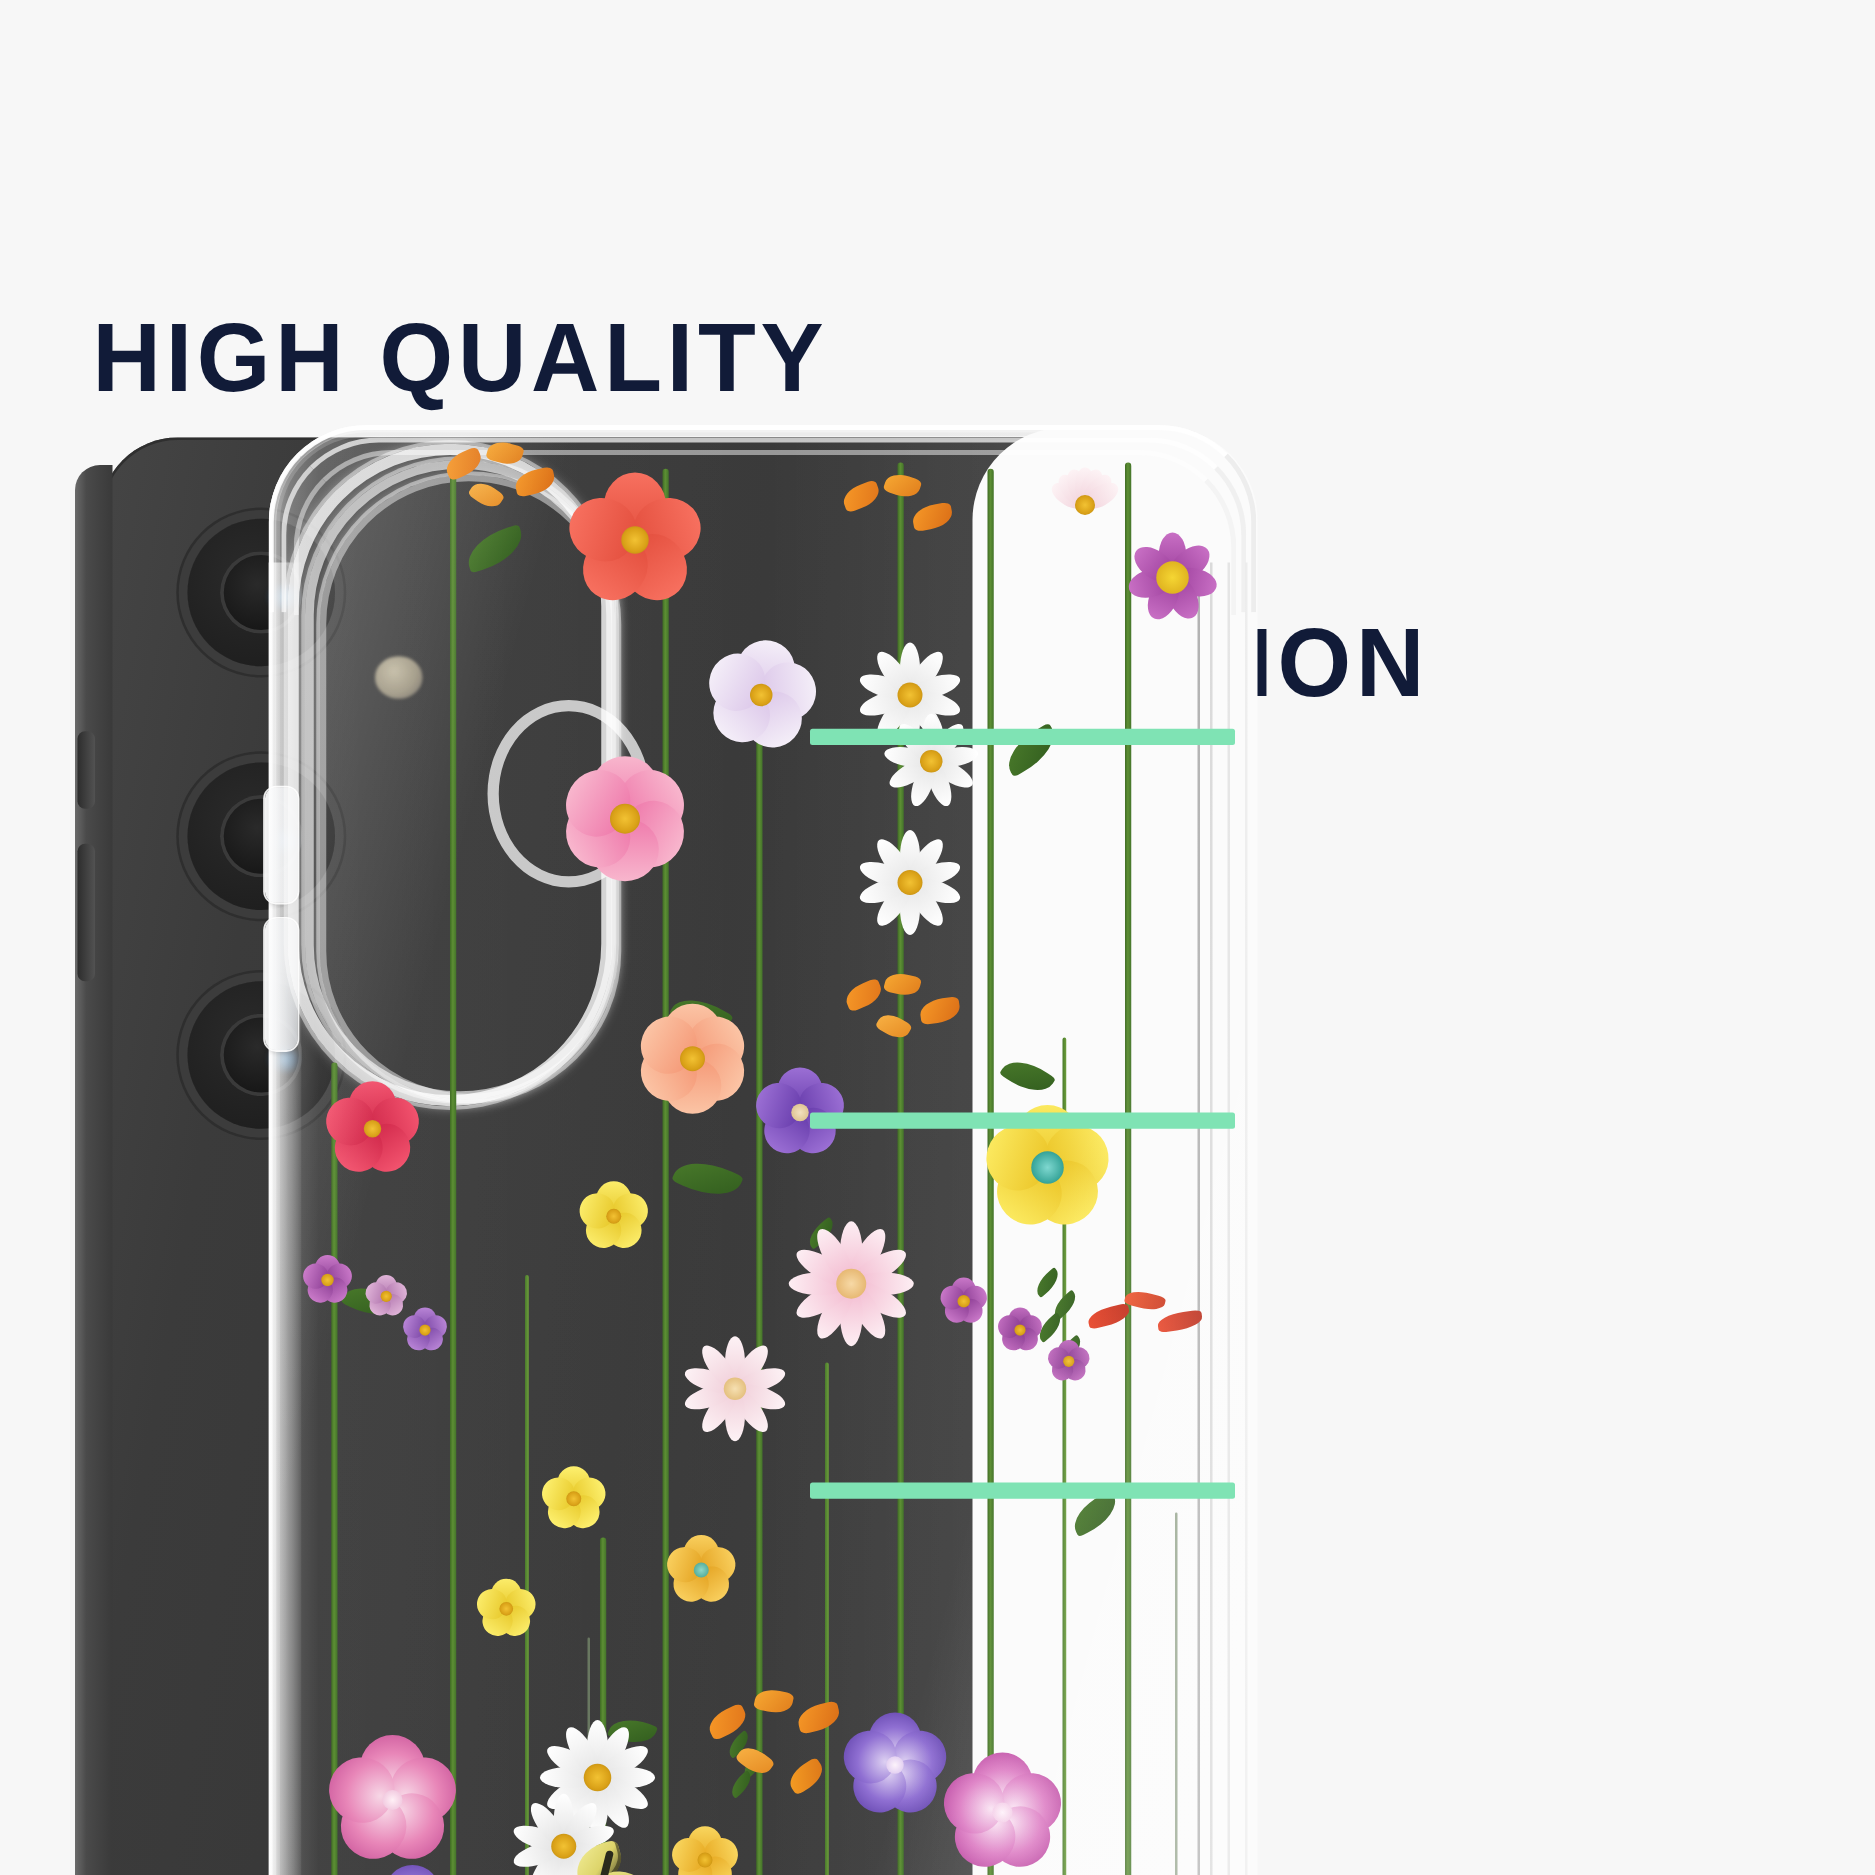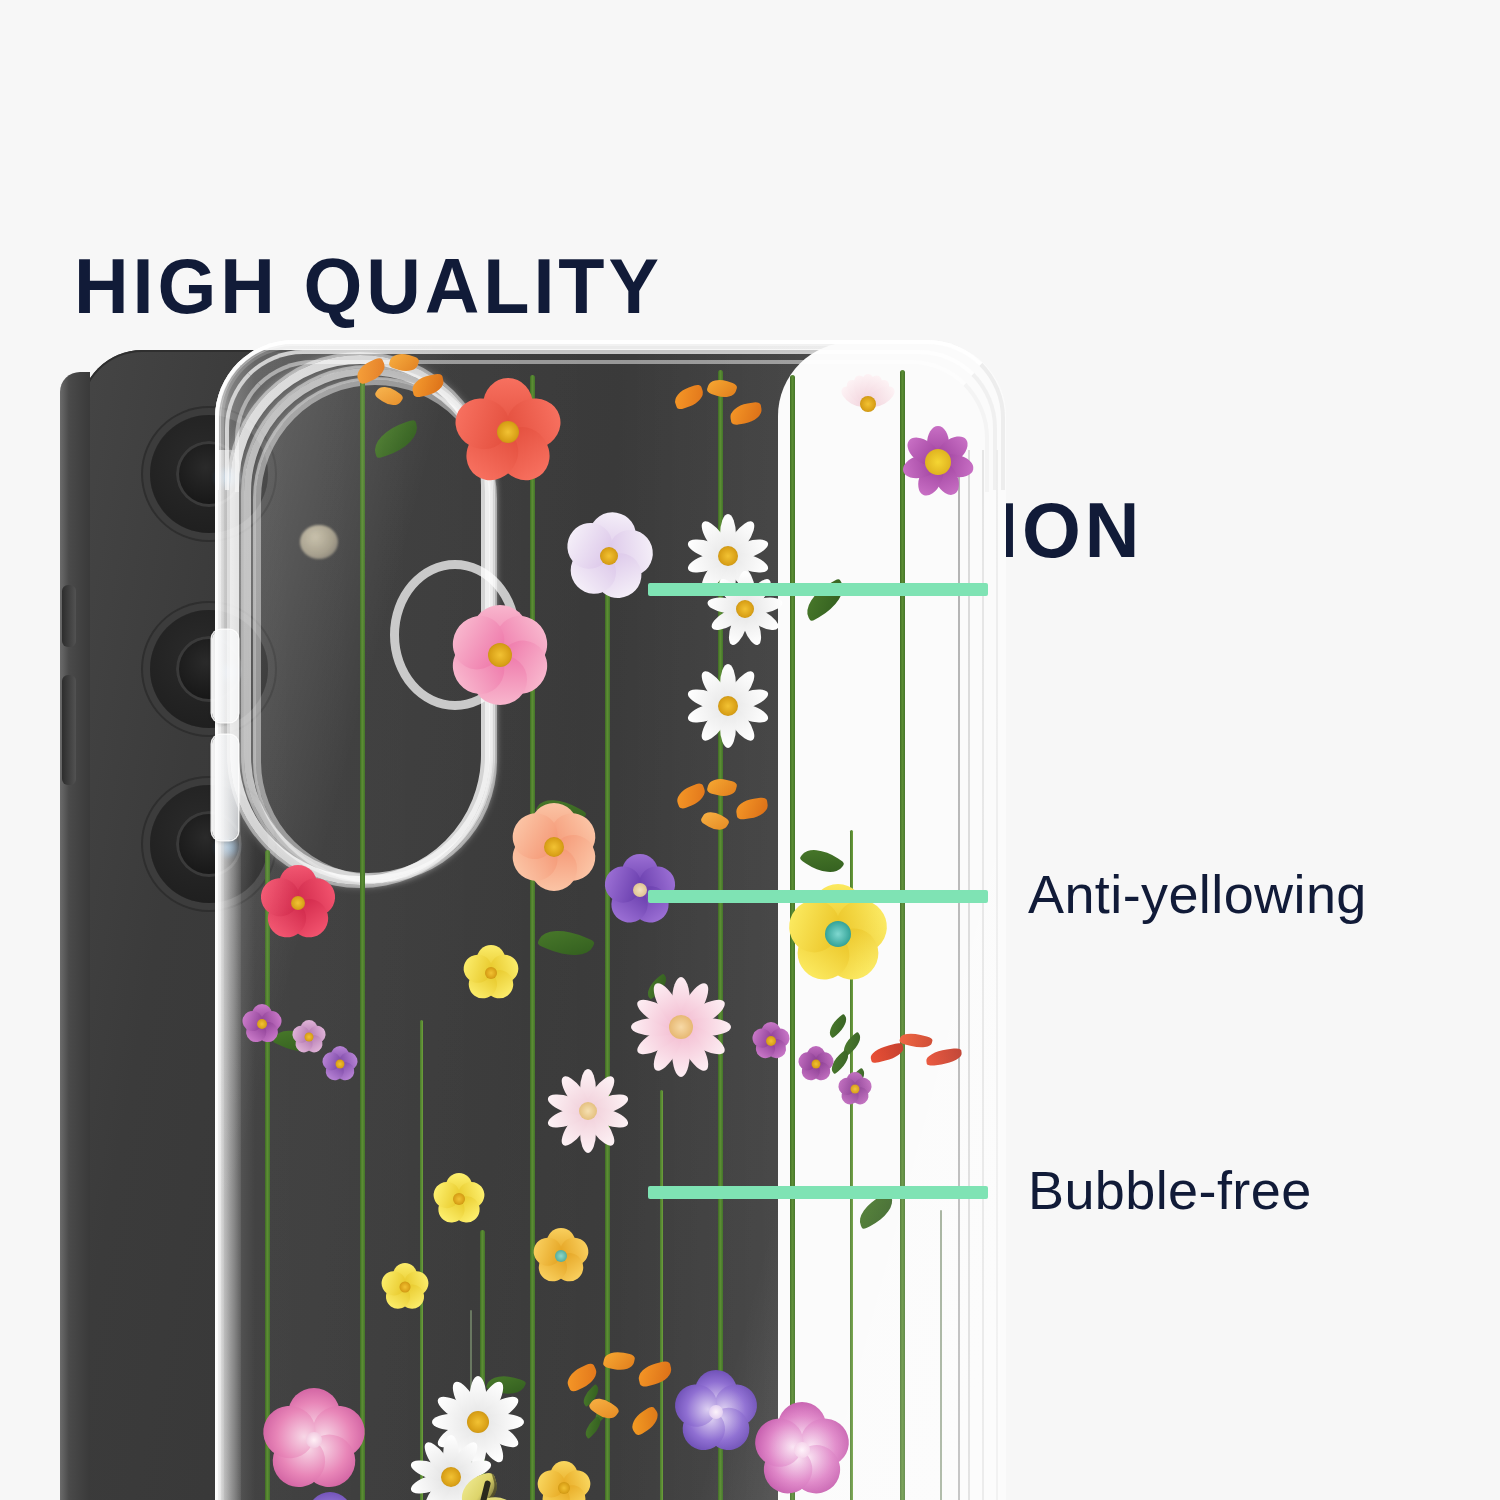--- a/index.html
+++ b/index.html
@@ -721,18 +721,16 @@
     </div>
 
     <div style="position:absolute;left:160px;top:14px;width:780px;height:1166px;border-radius:76px 76px 0 0;
                 background:linear-gradient(105deg, rgba(255,255,255,0.22) 0%, rgba(255,255,255,0.0) 22%, rgba(255,255,255,0.0) 72%, rgba(255,255,255,0.30) 100%);
                 pointer-events:none;"></div>
   </div>
 
   <div class="connector" style="left:648px; top:583px; width:340px;"></div>
 
   <div class="connector" style="left:648px; top:890px; width:340px;"></div>
-  <div class="feature-label" style="left:1028px; top:864px;">Anti-yellowing</div>
 
   <div class="connector" style="left:648px; top:1186px; width:340px;"></div>
-  <div class="feature-label" style="left:1028px; top:1160px;">Bubble-free</div>
 
 </div>
 
 </body></html>

